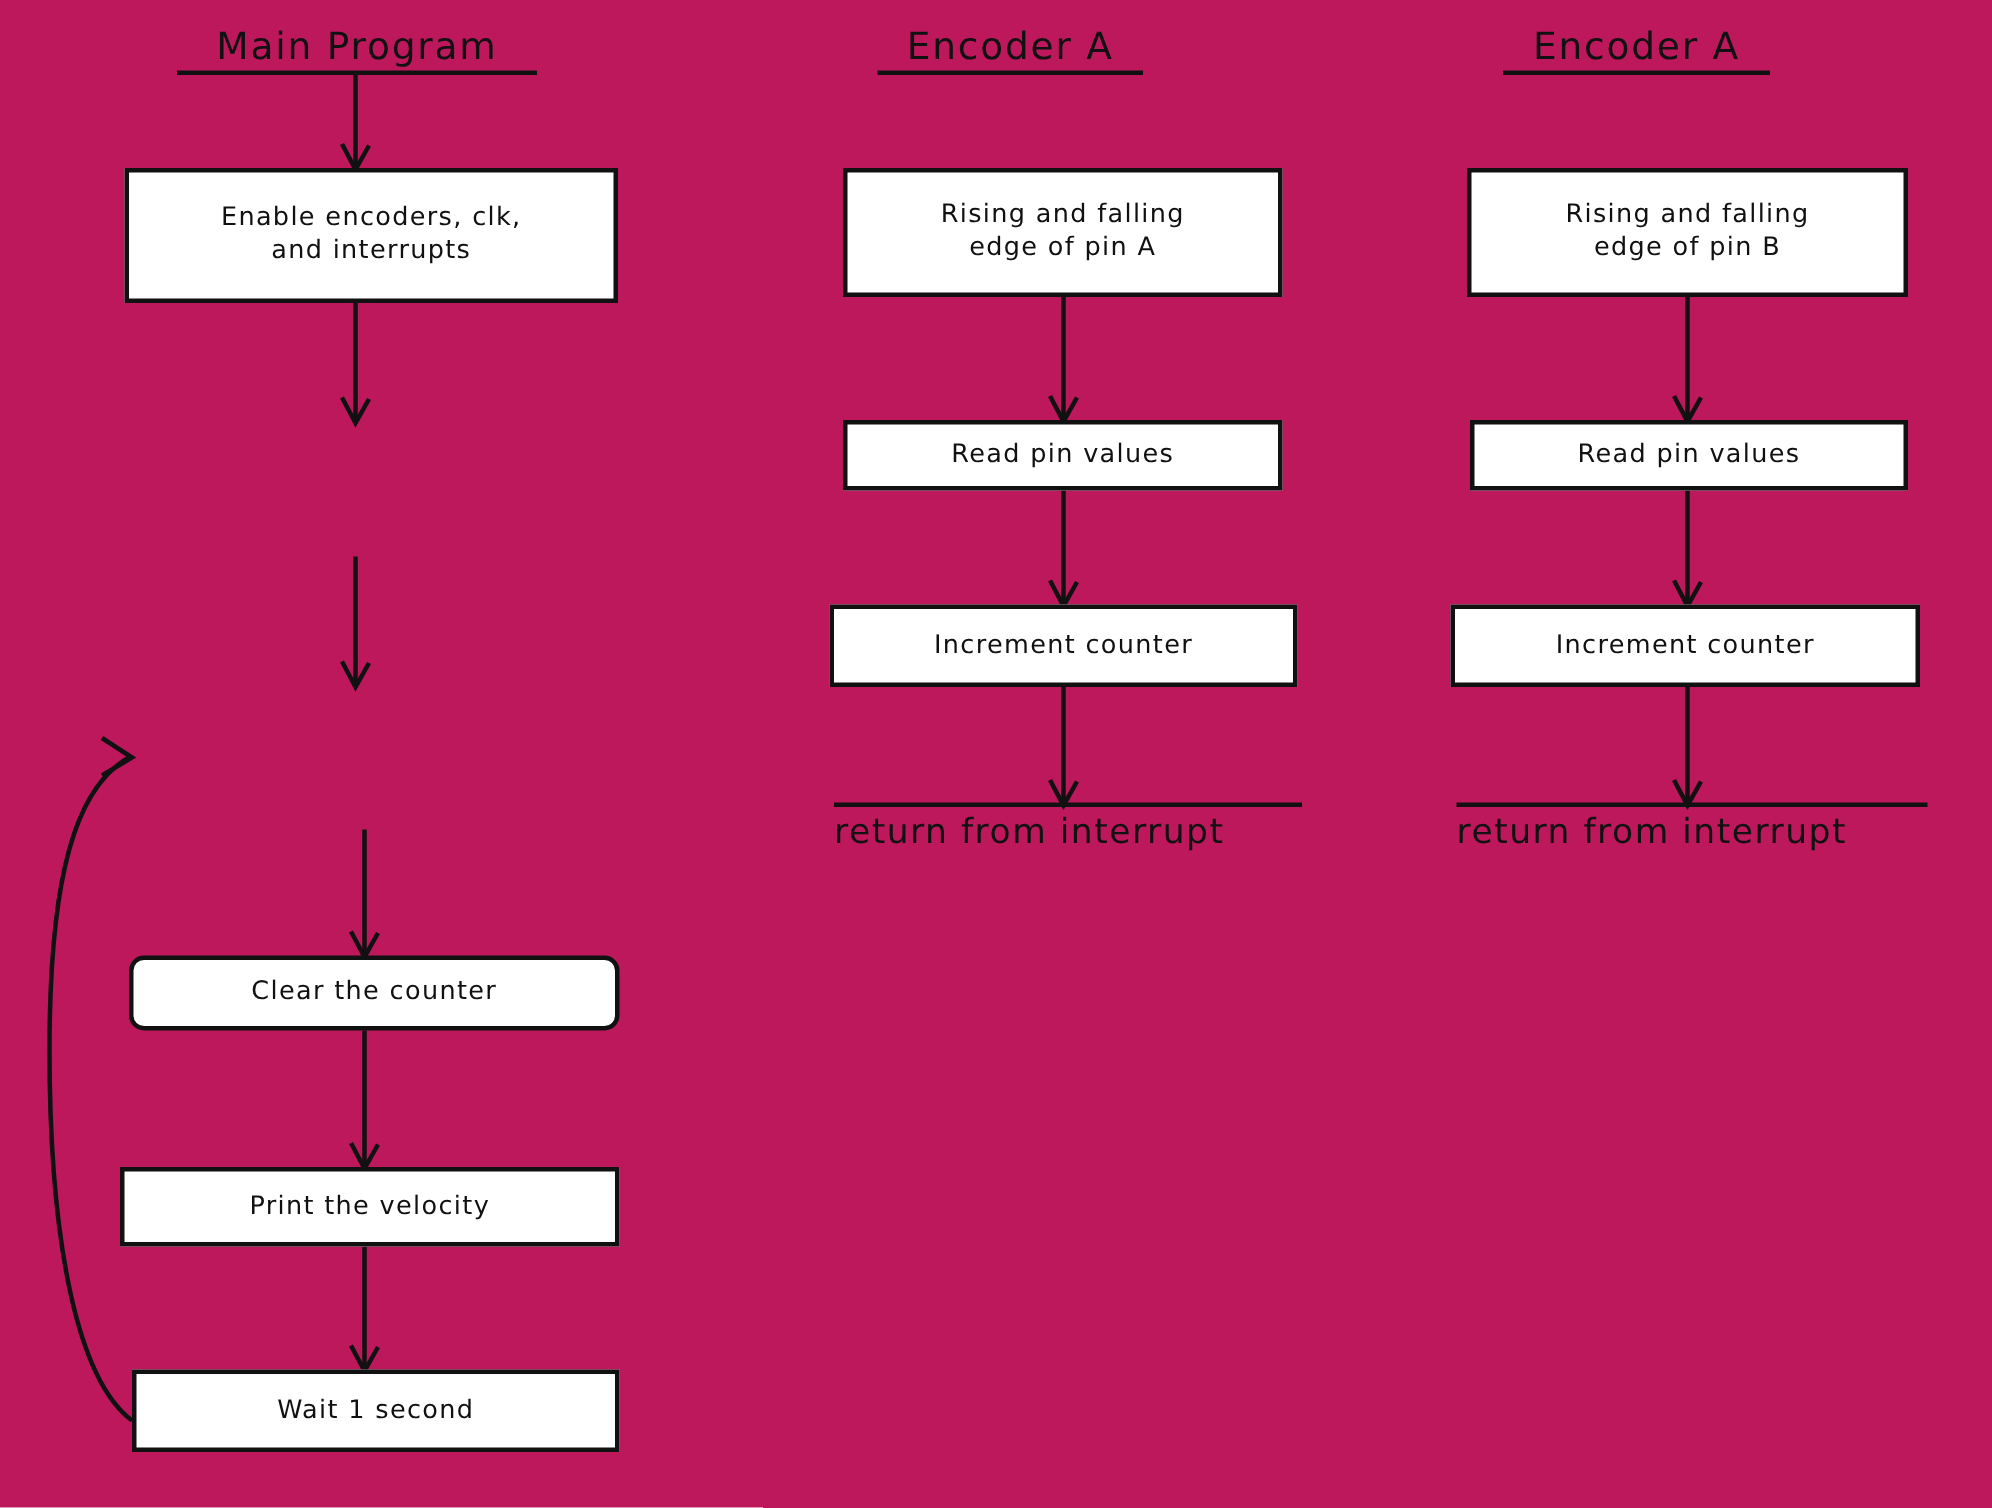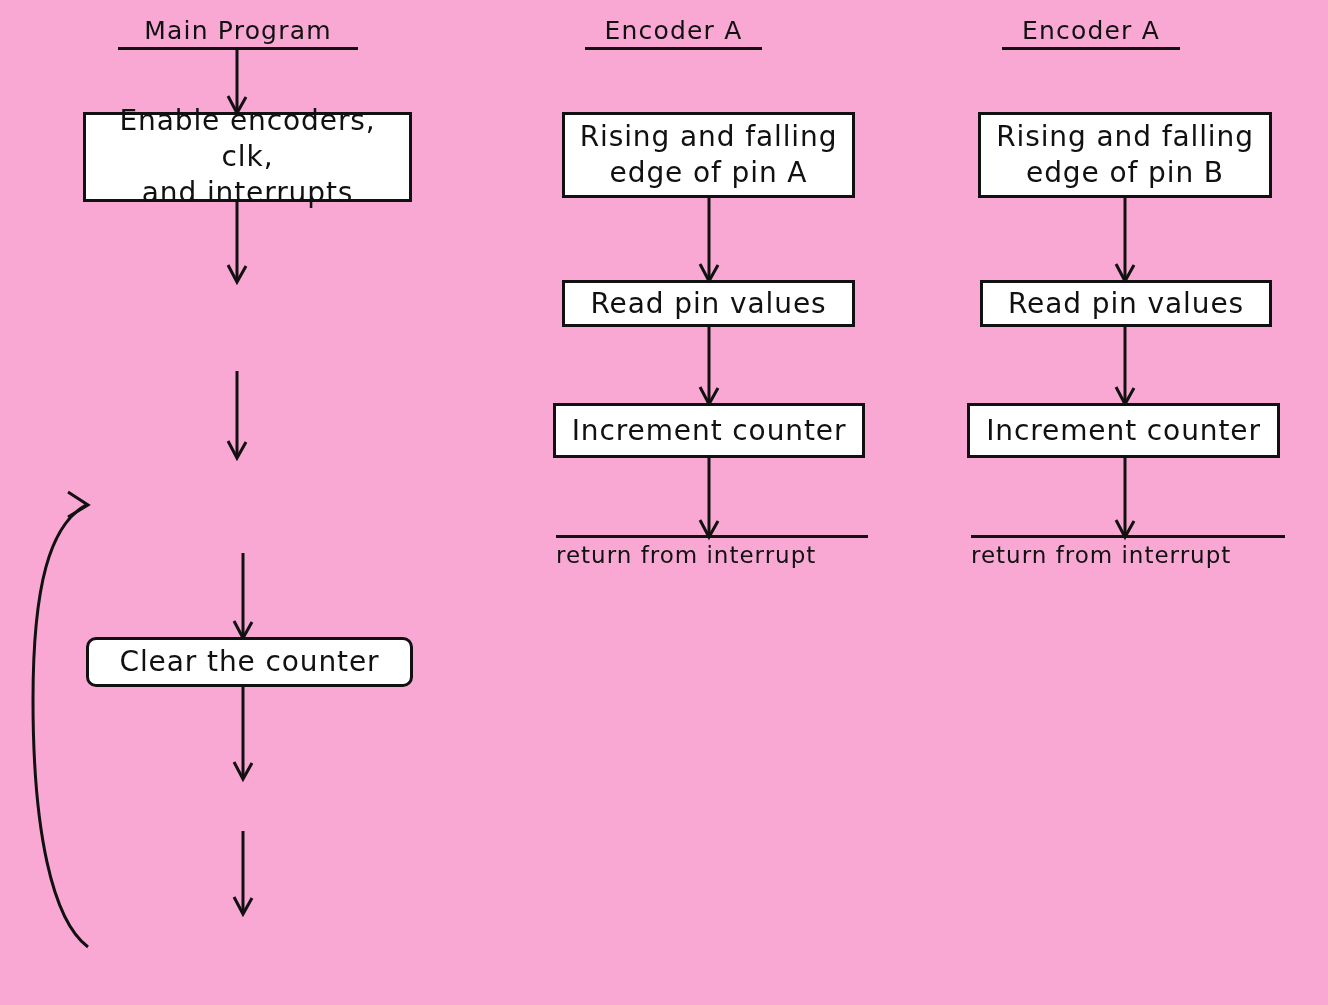--- a/index.html
+++ b/index.html
@@ -4,21 +4,21 @@
 <style>
   html, body {
     margin: 0;
     padding: 0;
     background: #ffffff;
   }
   #canvas {
     position: relative;
     width: 1328px;
     height: 1005px;
-    background: #f9a8d4;
+    background: #be185d;
     overflow: hidden;
     font-family: "DejaVu Sans", sans-serif;
   }
 
   
   .col-heading {
     position: absolute;
     font-size: 25px;
     letter-spacing: 1.2px;
     color: #111111;
@@ -37,21 +37,21 @@
     box-sizing: border-box;
     border: 3px solid #111111;
     background: #ffffff;
     display: flex;
     align-items: center;
     justify-content: center;
     color: #111111;
     text-align: center;
     line-height: 1.28;
     letter-spacing: 0.9px;
-    font-size: 28px;
+    font-size: 17px;
     padding: 16px 8px;
   }
   .node .node-text { display: block; white-space: pre-line; }
 
   
   .term-rule {
     position: absolute;
     height: 3px;
     background: #111111;
   }
@@ -157,21 +157,27 @@
     <span class="node-text">Enable encoders, clk,
 and  interrupts</span>
   </div>
 
 
 
   <div class="node" style="left:86px; top:637px; width:327px; height:50px;border-radius:10px;">
     <span class="node-text">Clear  the  counter</span>
   </div>
 
-
+  <div class="node" style="left:80px; top:778px; width:333px; height:53px;">
+    <span class="node-text">Print the  velocity</span>
+  </div>
+
+  <div class="node" style="left:88px; top:913px; width:325px; height:55px;">
+    <span class="node-text">Wait  1  second</span>
+  </div>
 
   <div class="col-heading" style="left:585px; top:16px; width:177px;">Encoder A</div>
   <div class="heading-rule" style="left:585px; top:47px; width:177px;"></div>
 
   <div class="node" style="left:562px; top:112px; width:293px; height:86px;">
     <span class="node-text">Rising and falling
 edge  of   pin A</span>
   </div>
 
   <div class="node" style="left:562px; top:280px; width:293px; height:47px;">

